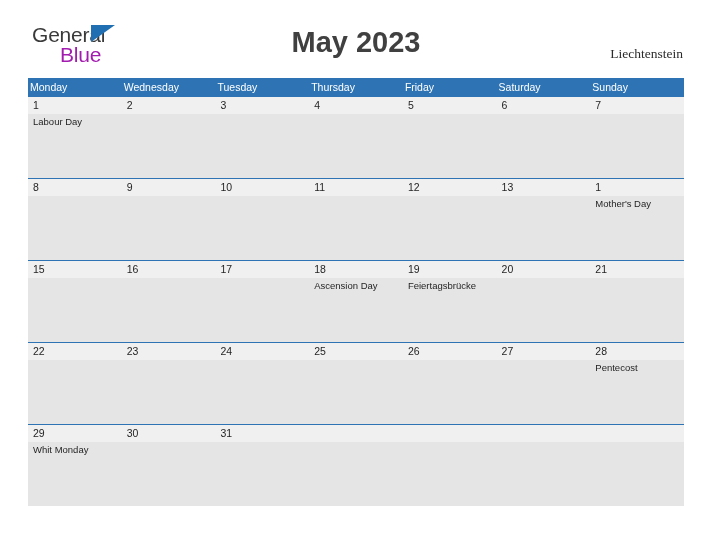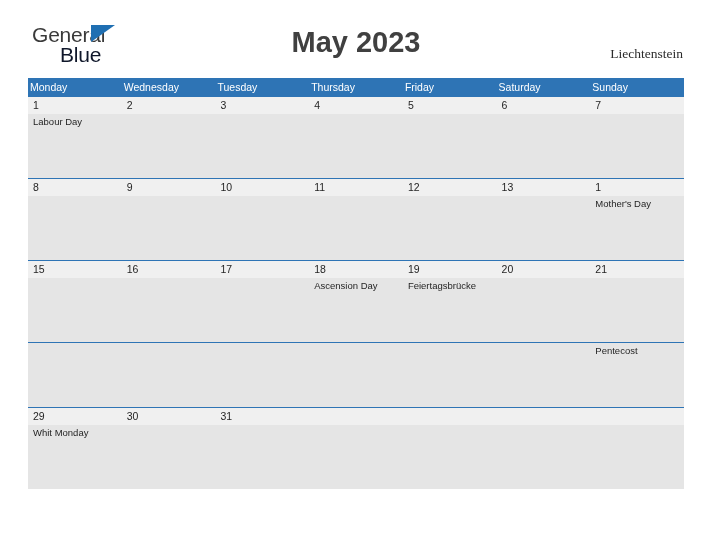--- a/index.html
+++ b/index.html
@@ -32,21 +32,21 @@
   #brand-logo .logo-word-general {
     font-size: 21px;
     color: #3a3a3a;
     letter-spacing: -0.2px;
     line-height: 22px;
     display: block;
     font-family: Liberation Sans, sans-serif;
   }
   #brand-logo .logo-word-blue {
     font-size: 21px;
-    color: #0f172a;
+    color: #a21caf;
     letter-spacing: -0.2px;
     line-height: 21px;
     display: block;
     margin-left: 28px;
     margin-top: -2px;
     font-family: "Liberation Sans", sans-serif;
   }
   #brand-logo .logo-triangle {
     position: absolute;
     left: 59px;
@@ -272,20 +272,29 @@
       <div class="event-cell">
           <span class="event-label"></span>
         </div>
       <div class="event-cell">
           <span class="event-label"></span>
         </div>
     </div>
   </div>
 
   <div class="week-row">
+    <div class="week-dates-band">
+      <div class="date-number-cell">22</div>
+      <div class="date-number-cell">23</div>
+      <div class="date-number-cell">24</div>
+      <div class="date-number-cell">25</div>
+      <div class="date-number-cell">26</div>
+      <div class="date-number-cell">27</div>
+      <div class="date-number-cell">28</div>
+    </div>
     <div class="week-events-band">
       <div class="event-cell">
           <span class="event-label"></span>
         </div>
       <div class="event-cell">
           <span class="event-label"></span>
         </div>
       <div class="event-cell">
           <span class="event-label"></span>
         </div>

